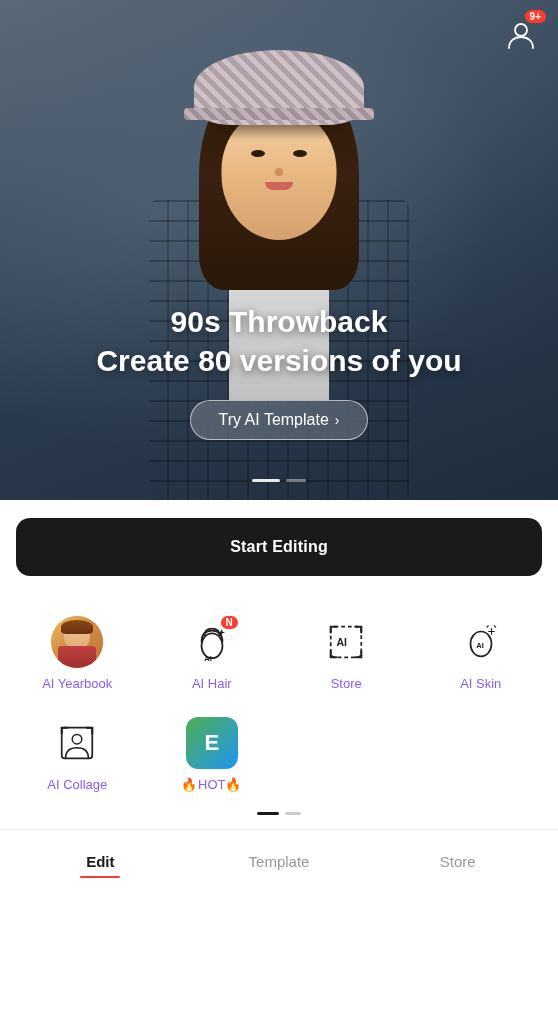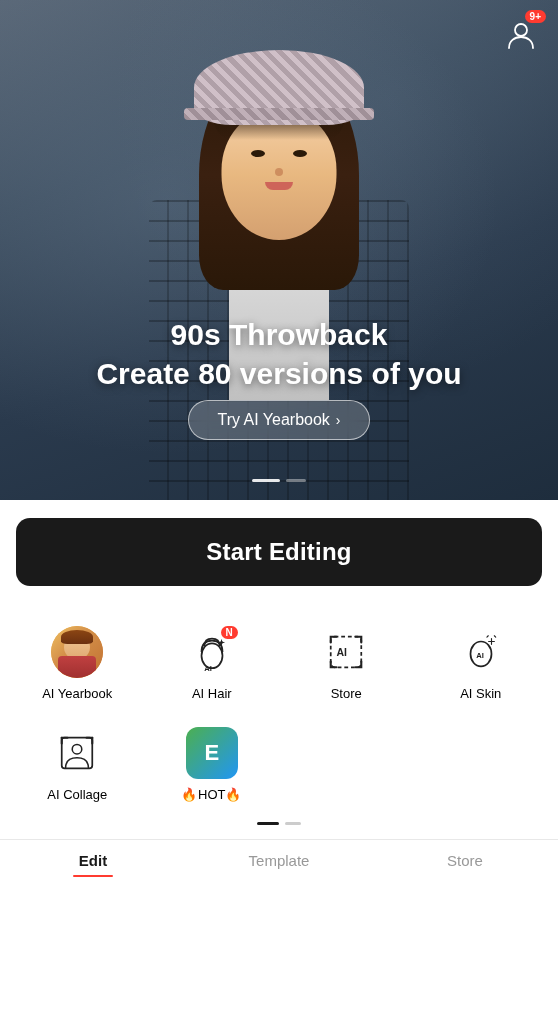--- a/index.html
+++ b/index.html
@@ -28,21 +28,21 @@
       right: 0;
       text-align: center;
       padding: 0 20px;
     }
     .hero-title {
       color: #fff;
       font-size: 30px;
       font-weight: 700;
       line-height: 1.3;
       text-shadow: 0 2px 8px rgba(0,0,0,0.5);
-      margin-bottom: 7px;
+      margin-bottom: 20px;
     }
     .try-btn {
       display: inline-flex;
       align-items: center;
       gap: 6px;
       background: rgba(255,255,255,0.2);
       backdrop-filter: blur(10px);
       border: 1.5px solid rgba(255,255,255,0.6);
       border-radius: 50px;
       padding: 10px 28px;
@@ -114,21 +114,21 @@
     }
 
     
     .start-editing-wrap {
       padding: 18px 16px;
     }
     .start-editing-btn {
       width: 100%;
       background: #1a1a1a;
       color: #fff;
-      font-size: 24px;
+      font-size: 16px;
       font-weight: 700;
       border: none;
       border-radius: 14px;
       padding: 20px;
       cursor: pointer;
       letter-spacing: 0.2px;
     }
 
     
     .feature-grid {
@@ -152,21 +152,21 @@
       display: flex;
       align-items: center;
       justify-content: center;
     }
     .feature-icon-wrap svg {
       width: 42px;
       height: 42px;
     }
     .feature-label {
       font-size: 13px;
-      color: #000000;
+      color: #8b5cf6;
       text-align: left;
       font-weight: 400;
     }
     
     .n-badge {
       position: absolute;
       top: 2px;
       right: 2px;
       background: #ff3b30;
       color: #fff;
@@ -204,21 +204,21 @@
     }
     .page-dot.inactive {
       width: 16px;
       background: #ccc;
     }
 
     
     .bottom-nav {
       display: flex;
       border-top: 1px solid #e8e8e8;
-      padding: 0;
+      padding: 11px;
     }
     .nav-item {
       flex: 1;
       display: flex;
       flex-direction: column;
       align-items: center;
       padding: 12px 0 8px;
       cursor: pointer;
       position: relative;
     }
@@ -276,21 +276,21 @@
 
       <div style="position:absolute;top:90px;left:50%;transform:translateX(-50%);width:130px;height:30px;background:linear-gradient(to bottom,#2a1808,transparent);border-radius:0 0 20px 20px;z-index:4;"></div>
     </div>
 
     <div class="hero-overlay">
       <div class="hero-title">
         <div>90s Throwback</div>
         <div>Create 80 versions of you</div>
       </div>
       <button class="try-btn">
-        <span>Try AI Yearbook</span>
+        <span>Try AI Template</span>
         <span class="arrow">›</span>
       </button>
     </div>
 
     <div class="dots">
       <div class="dot"></div>
       <div class="dot inactive"></div>
     </div>
 
     <div class="profile-btn">

